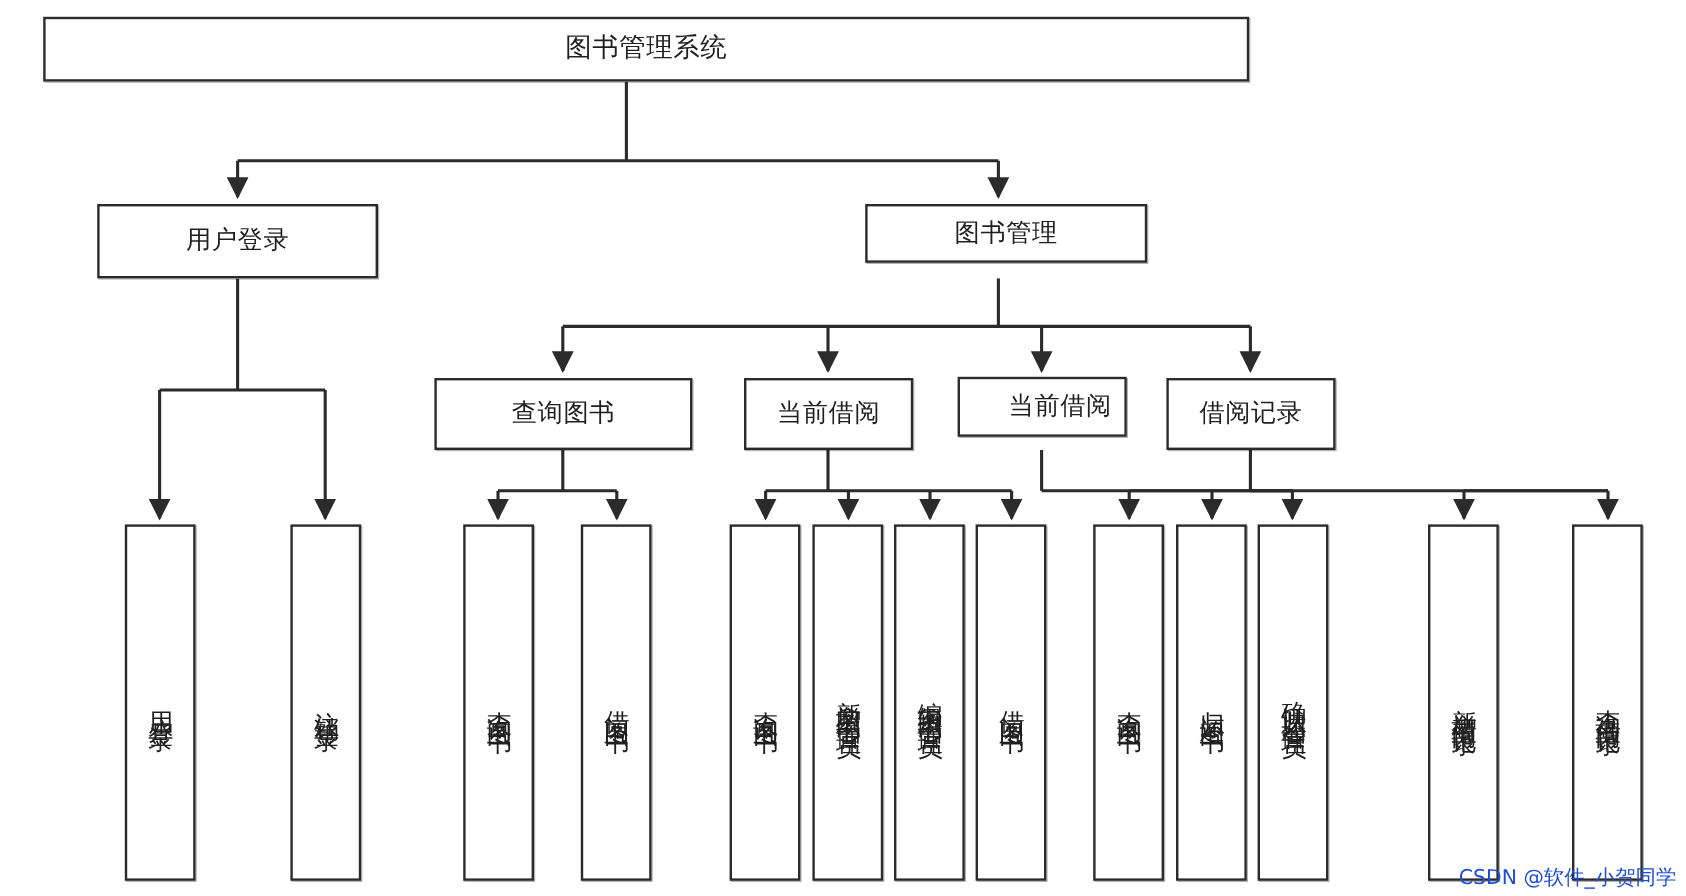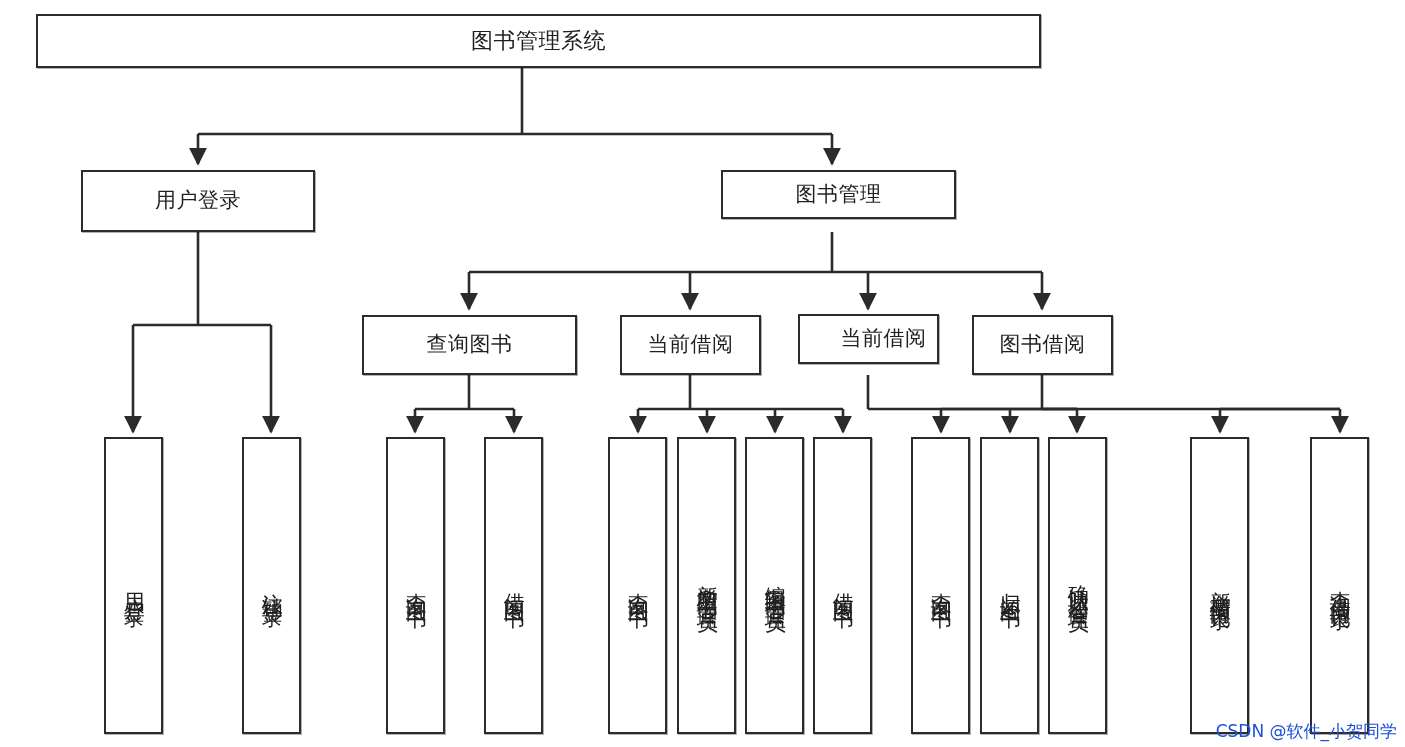--- a/index.html
+++ b/index.html
@@ -152,21 +152,21 @@
 
   <div class="node h" style="left:620px; top:315px; width:141px; height:60px;">
     <span class="label">当前借阅</span>
   </div>
 
   <div class="node h" style="left:798px; top:314px; width:141px; height:50px;padding-left:30px;">
     <span class="label">当前借阅</span>
   </div>
 
   <div class="node h" style="left:972px; top:315px; width:141px; height:60px;">
-    <span class="label">图书借阅</span>
+    <span class="label">借阅记录</span>
   </div>
 
   <div class="node v" style="left:104px; top:437px; width:59px; height:297px;">
     <span class="label">用户登录</span>
   </div>
   <div class="node v" style="left:242px; top:437px; width:59px; height:297px;">
     <span class="label">注销登录</span>
   </div>
 
   <div class="node v" style="left:386px; top:437px; width:59px; height:297px;">

